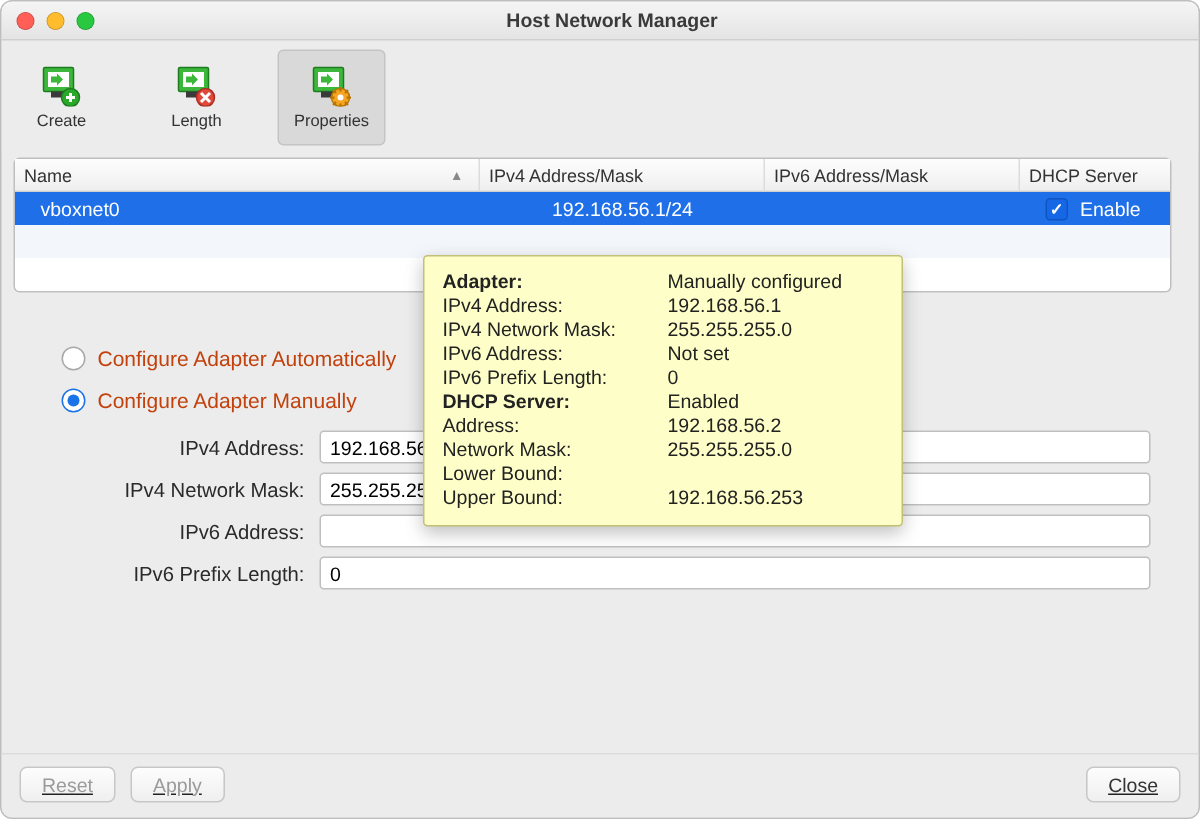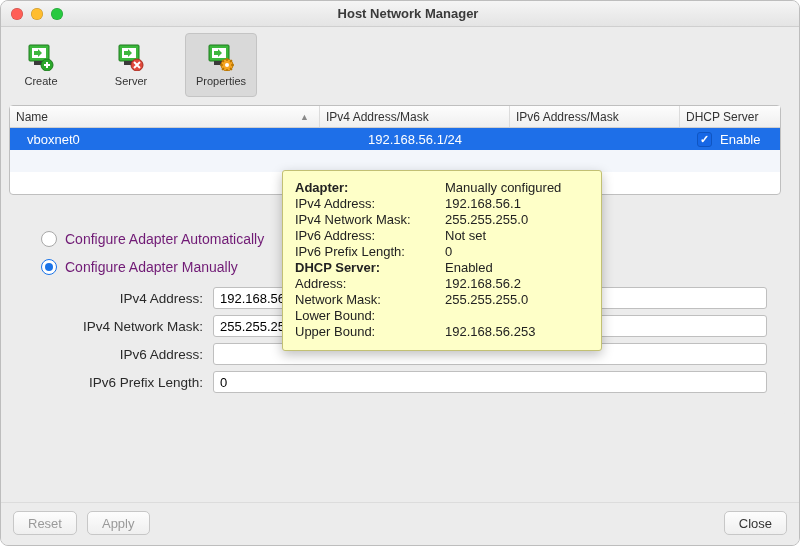--- a/index.html
+++ b/index.html
@@ -122,21 +122,21 @@
   }
   
   .props {
     margin: 10px 12px 8px 12px;
     padding: 22px 20px 16px 20px;
     background: #ececec;
     border-radius: 6px;
   }
   .radio-row {
     display:flex; align-items:center; gap:8px;
-    font-size:14px; color:#701a75;
+    font-size:14px; color:#c2410c;
     margin: 4px 8px 12px 8px;
   }
   .radio {
     width:16px; height:16px; border-radius:50%;
     border:1px solid #a8a8a8; background:#fff;
     display:flex; align-items:center; justify-content:center;
   }
   .radio.on { border-color:#1a73e8; }
   .radio.on::after {
     content:""; width:8px; height:8px; border-radius:50%;
@@ -168,20 +168,21 @@
   }
   
   .bottombar {
     display:flex;
     align-items:center;
     padding: 8px 12px 10px 12px;
     gap: 10px;
     border-top:1px solid #dcdcdc;
     background:#ececec;
     margin-top:auto;
+    text-decoration:underline;
   }
   .btn {
     height: 24px;
     padding: 0 14px;
     border-radius: 5px;
     border: 1px solid #c7c7c7;
     background: linear-gradient(#fdfdfd,#efefef);
     font-size: 13px;
     color:#333;
     display:flex; align-items:center;
@@ -239,21 +240,21 @@
       <span class="tool-icon">
         <svg width="32" height="28">
           <rect x="4" y="2" width="20" height="16" rx="1" fill="#3cb73c" stroke="#1e7c1e"></rect>
           <rect x="7" y="5" width="14" height="10" fill="#fff"></rect>
           <path d="M9 8 h4 v-2 l4 4 -4 4 v-2 h-4 z" fill="#3cb73c"></path>
           <rect x="9" y="18" width="10" height="4" fill="#3a3a3a"></rect>
           <circle cx="22" cy="22" r="6" fill="#e0483a" stroke="#a82e22"></circle>
           <path d="M19 19 l6 6 M25 19 l-6 6" stroke="#fff" stroke-width="2"></path>
         </svg>
       </span>
-      <span class="lbl">Server</span>
+      <span class="lbl">Length</span>
     </div>
     <div class="tbtn active">
       <span class="tool-icon">
         <svg width="32" height="28">
           <rect x="4" y="2" width="20" height="16" rx="1" fill="#3cb73c" stroke="#1e7c1e"></rect>
           <rect x="7" y="5" width="14" height="10" fill="#fff"></rect>
           <path d="M9 8 h4 v-2 l4 4 -4 4 v-2 h-4 z" fill="#3cb73c"></path>
           <rect x="9" y="18" width="10" height="4" fill="#3a3a3a"></rect>
           <circle cx="22" cy="22" r="6" fill="#f6a522" stroke="#b87500"></circle>
           <circle cx="22" cy="22" r="2" fill="#fff"></circle>

